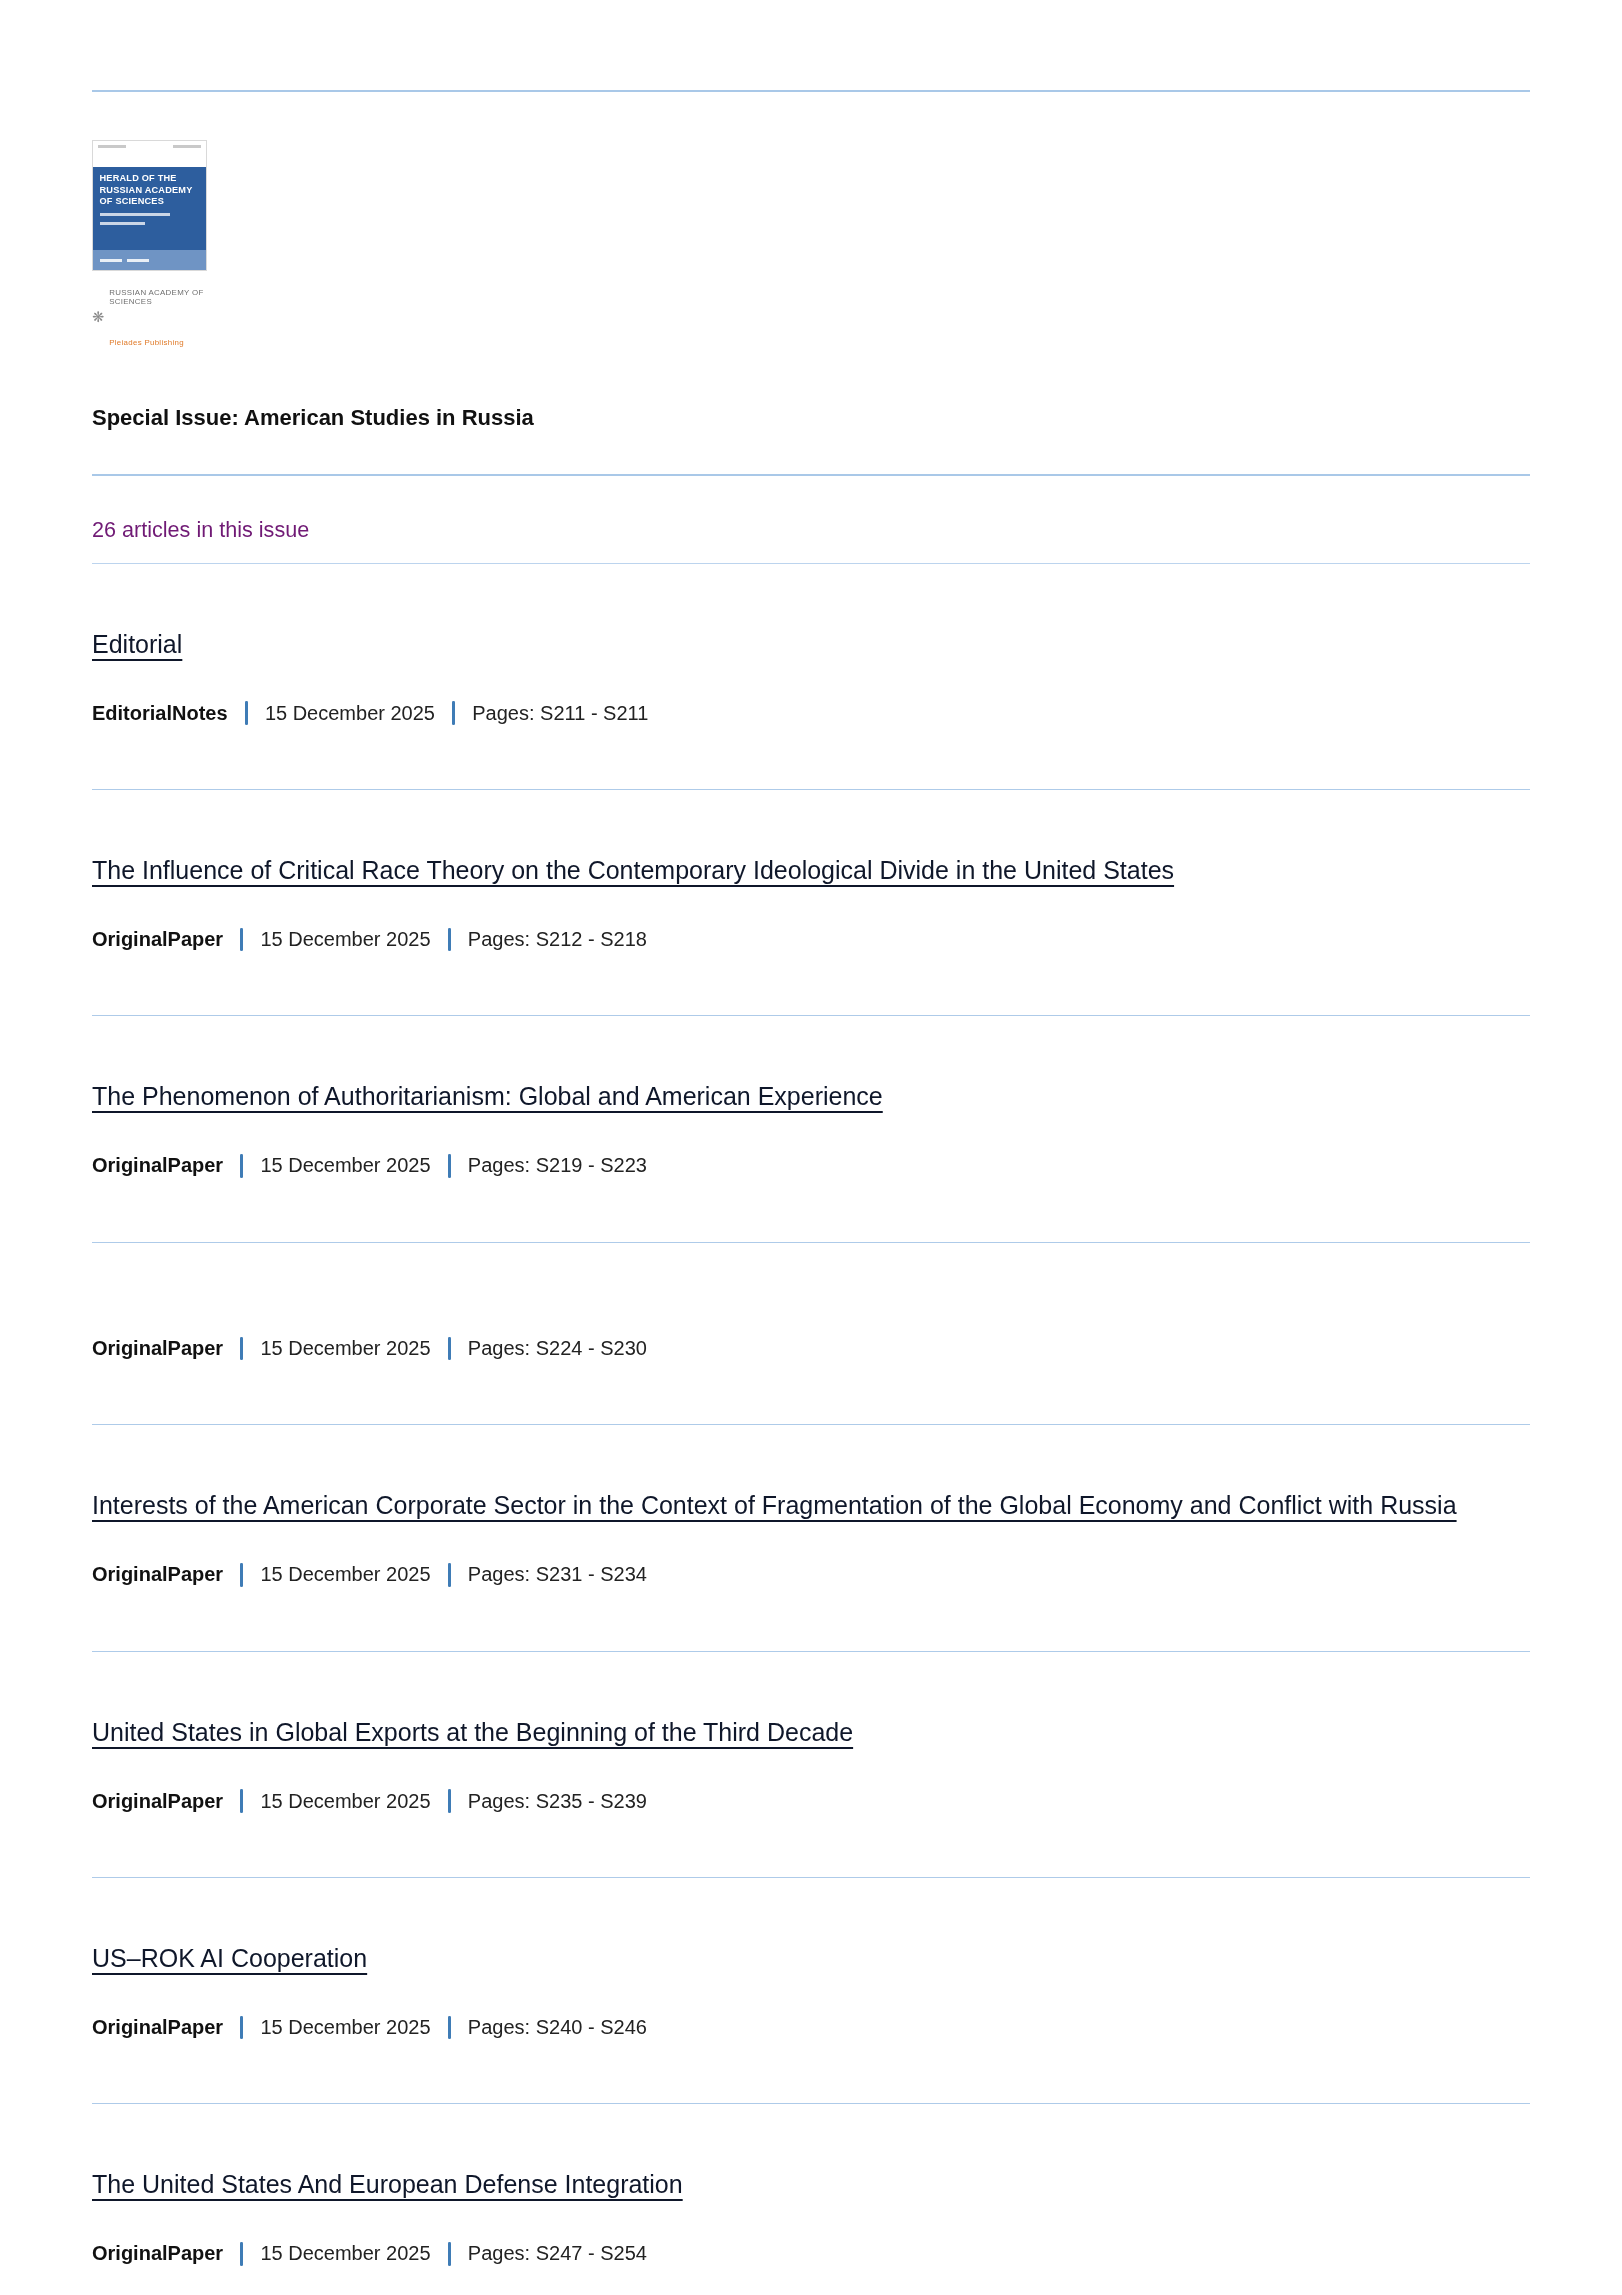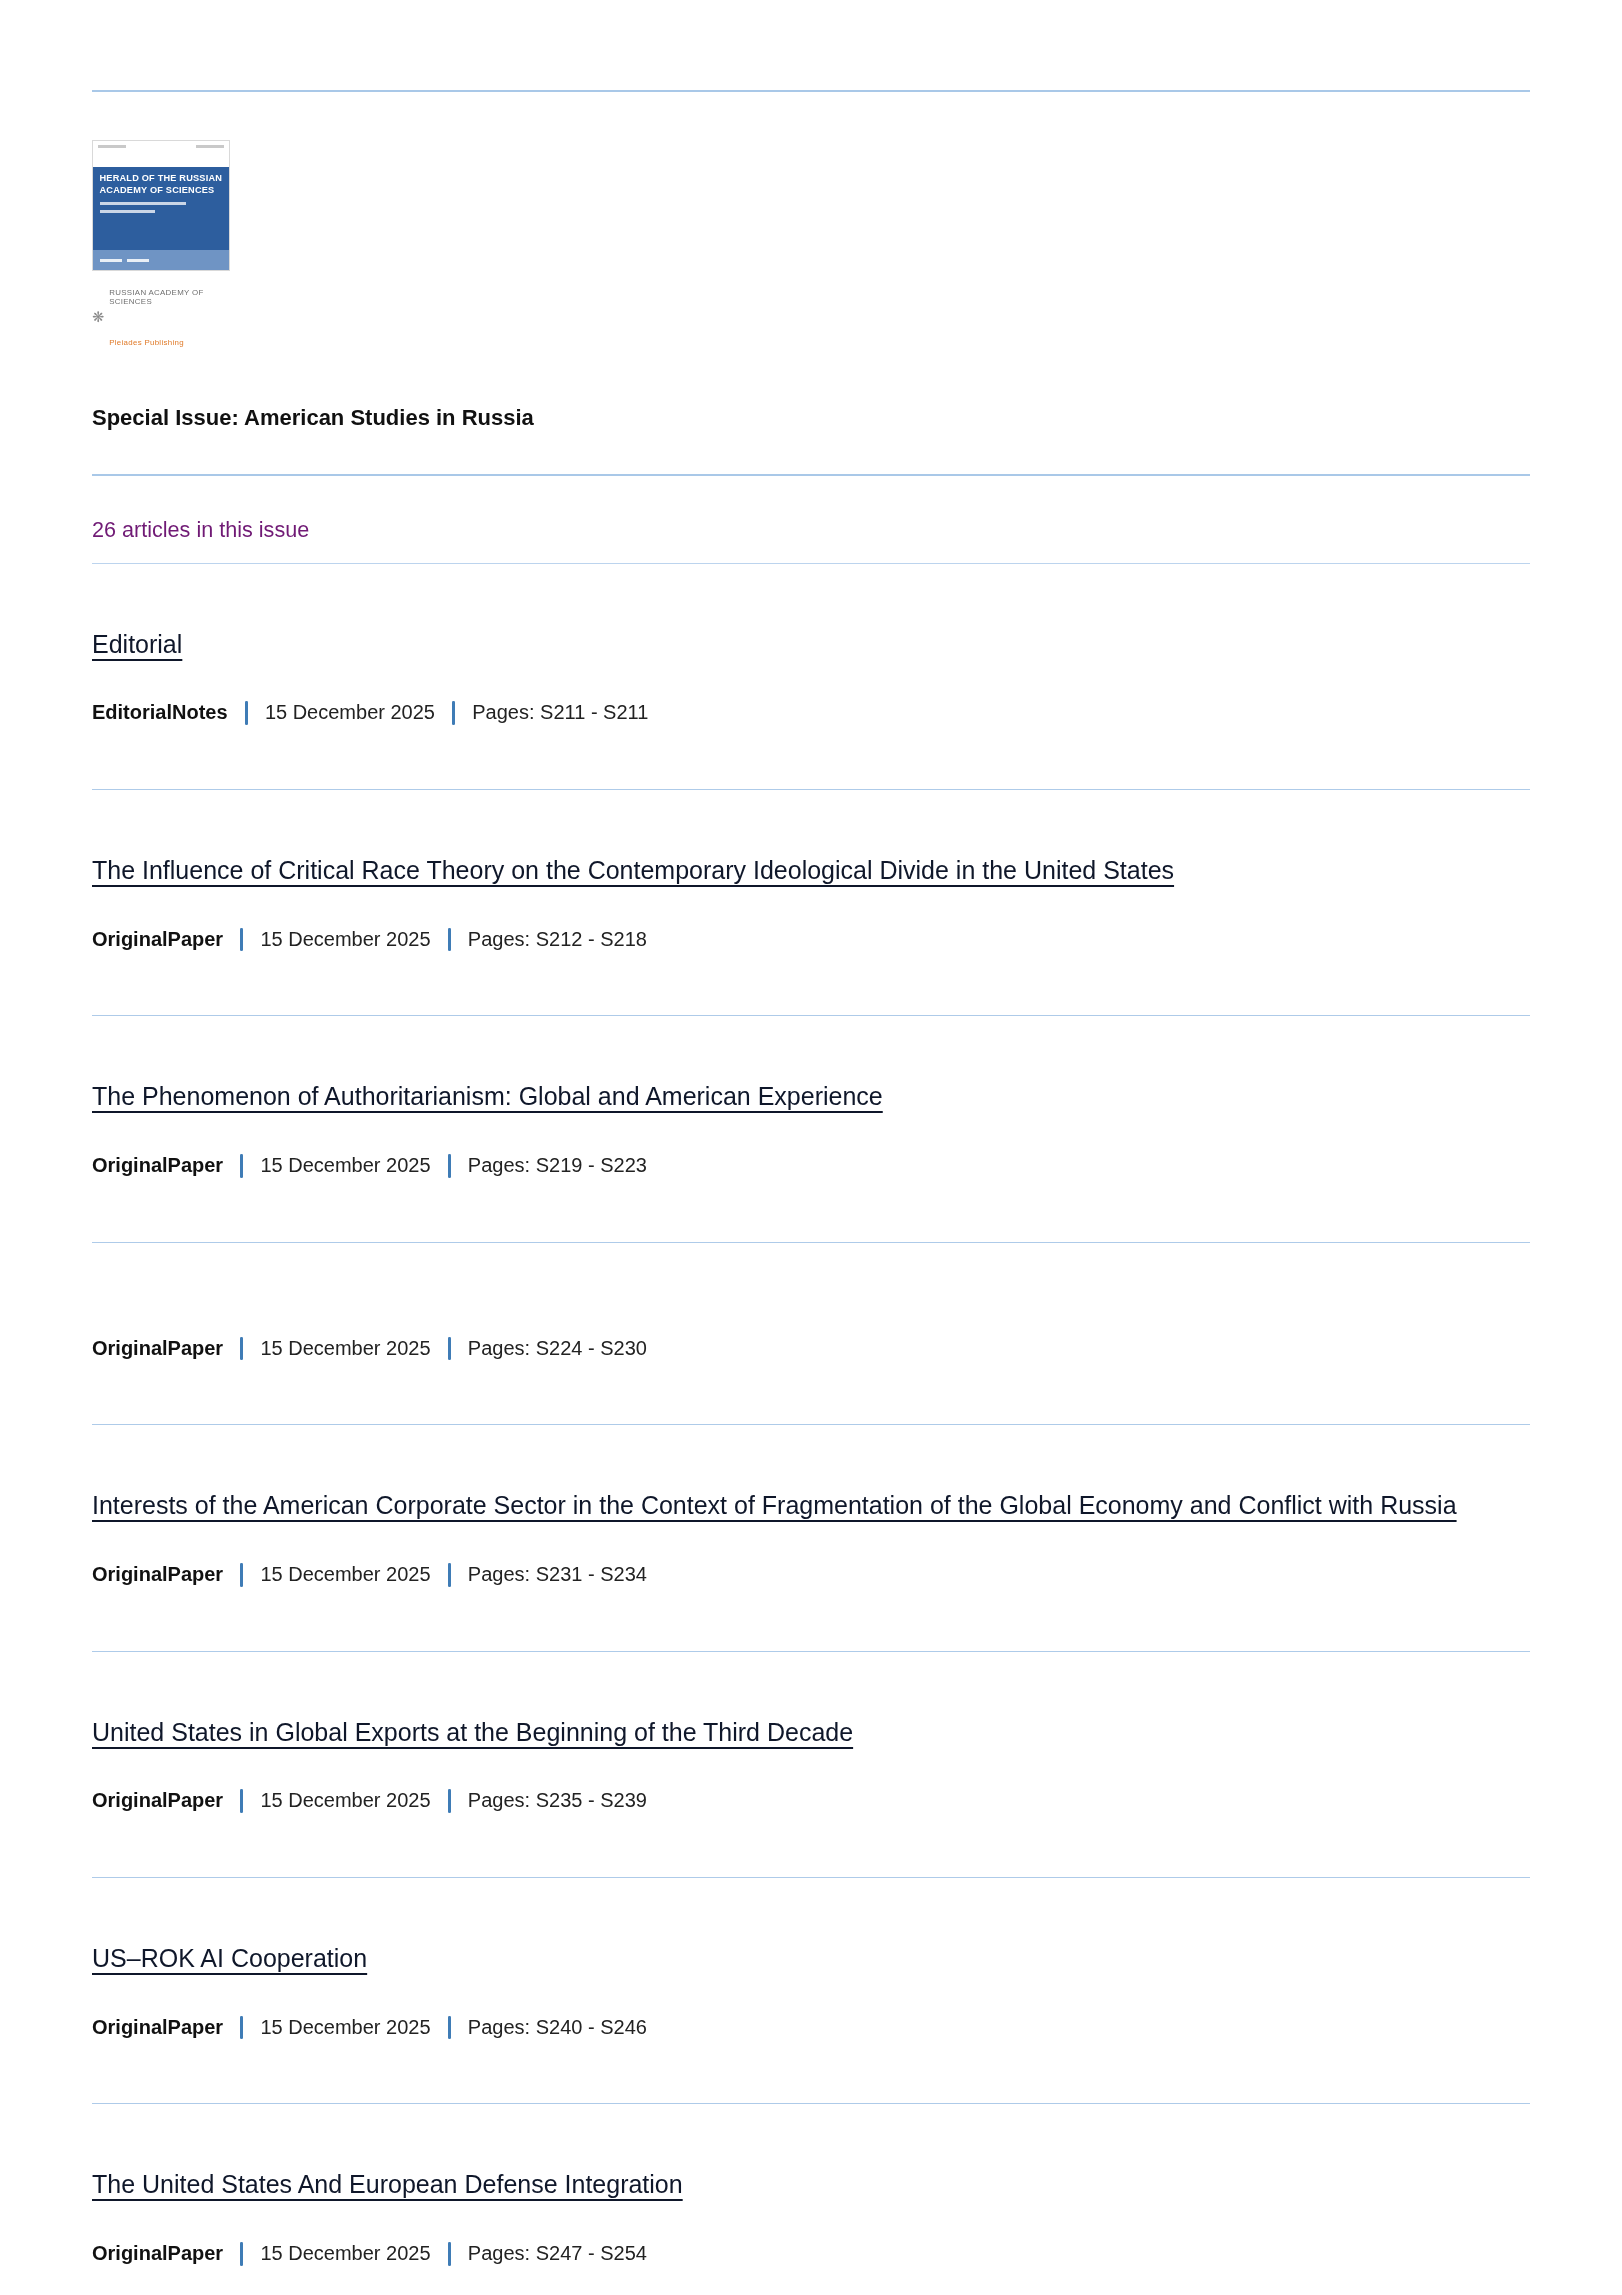--- a/index.html
+++ b/index.html
@@ -31,21 +31,21 @@
 
   
   .header-row {
     display: flex;
     align-items: flex-start;
     gap: 29px;
     margin-top: 48px;
   }
   .cover-col { width: 118px; }
   .cover {
-    width: 138px;
+    width: 115px;
     height: 131px;
     border: 0.7px solid #d9d9d9;
     box-sizing: border-box;
     display: flex;
     flex-direction: column;
     cursor: pointer;
     background: #fff;
   }
   .cover-top {
     height: 22px;
@@ -146,20 +146,21 @@
     color: #0f172a;
     line-height: 1.75;
     text-decoration: underline;
     text-decoration-thickness: 1.6px;
     text-underline-offset: 5.9px;
     cursor: pointer;
   }
   .meta {
     margin-top: 35px;
     display: flex;
+    align-items: center;
     font-size: 20px;
     color: #222;
   }
   .meta .type { font-weight: bold; color: #111; }
   .meta .sep {
     display: inline-block;
     width: 3.3px;
     height: 23.6px;
     background: #3f7cb6;
     border-radius: 1.3px;

